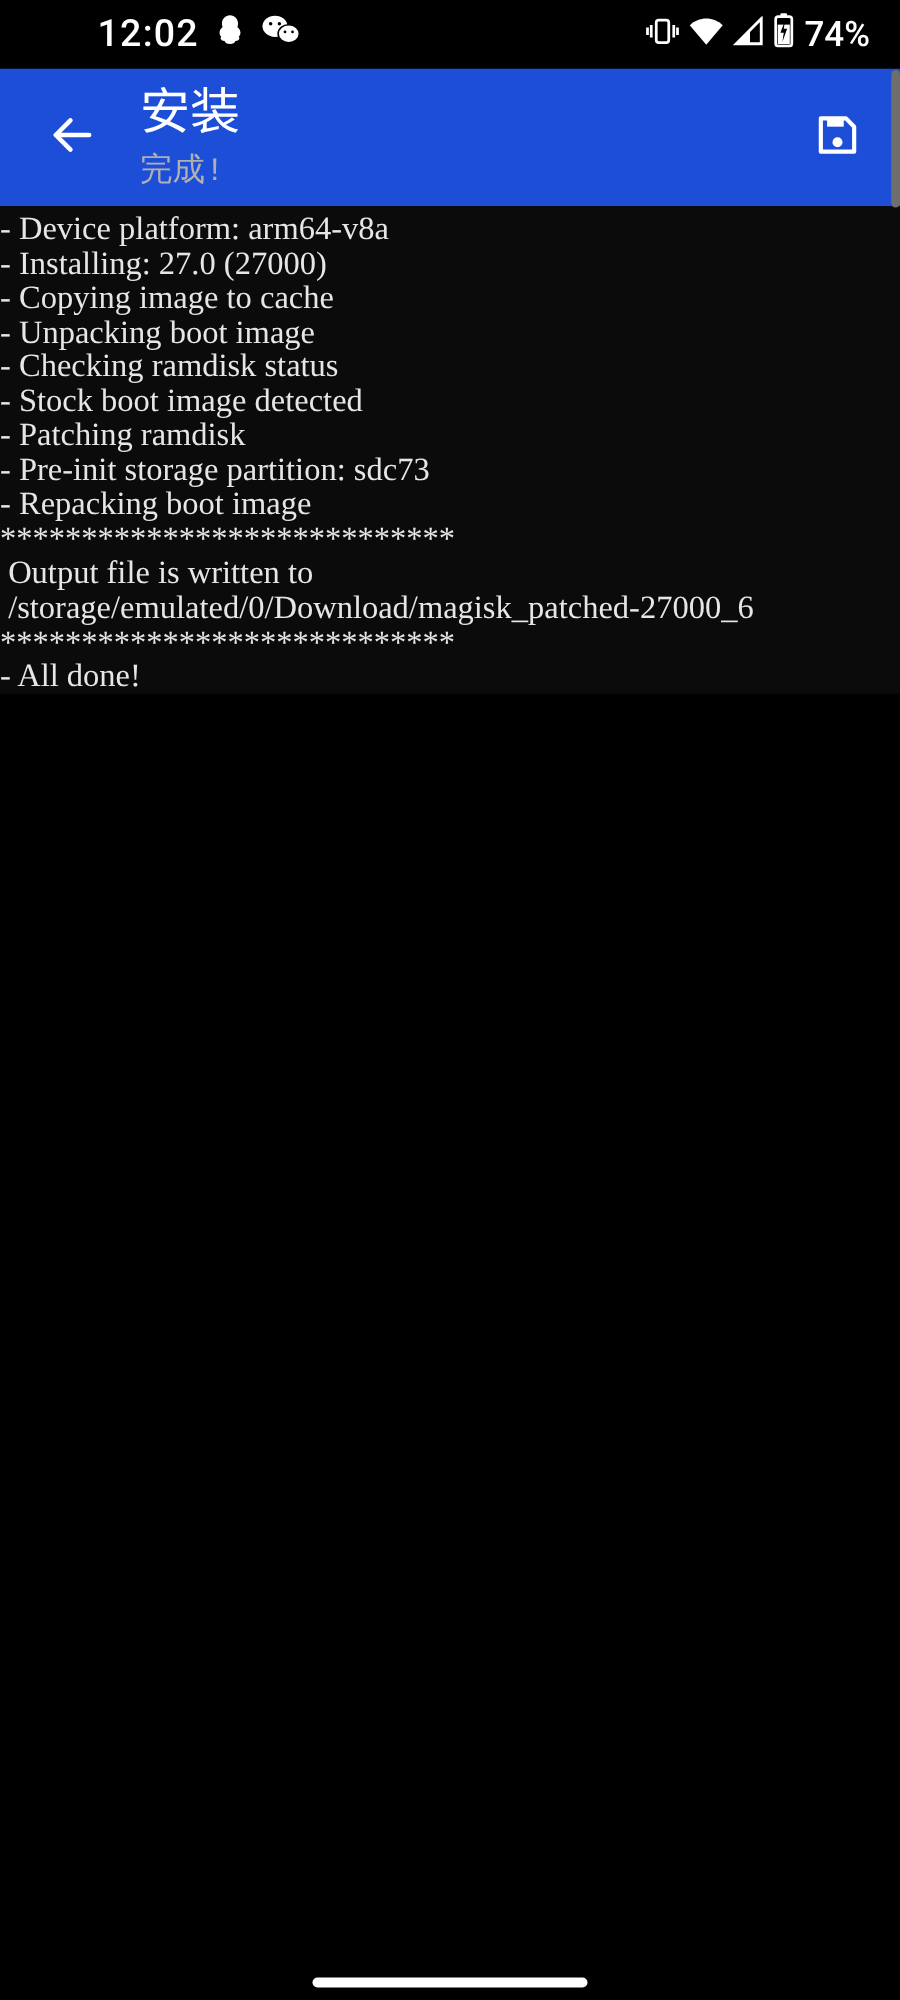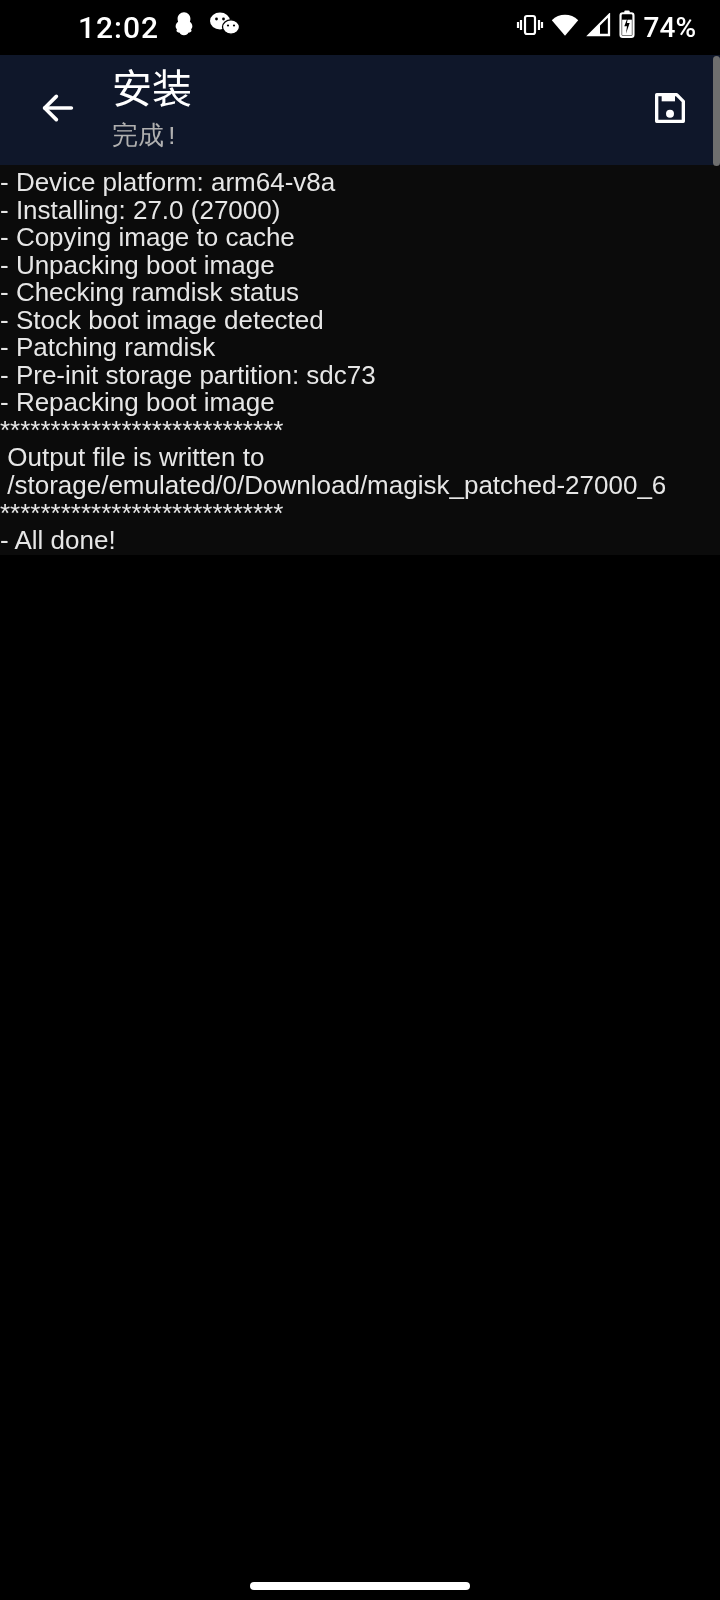--- a/index.html
+++ b/index.html
@@ -50,21 +50,21 @@
       gap: 6px;
     }
     .batt-text {
       font-size: 28px;
       font-weight: 500;
       margin-left: 2px;
     }
     
     .app-bar {
       height: 110px;
-      background: #0f172a;
+      background: #1d4ed8;
       display: flex;
       align-items: center;
       padding: 0 20px 0 28px;
     }
     .back-btn {
       width: 60px;
       height: 60px;
       display: flex;
       align-items: center;
       justify-content: center;
@@ -94,21 +94,21 @@
       height: 60px;
       display: flex;
       align-items: center;
       justify-content: center;
     }
     
     .log-area {
       width: 100%;
       background: #0b0b0b;
       padding: 4px 0 0 0;
-      font-family: Liberation Sans, sans-serif;
+      font-family: Liberation Serif, serif;
       font-size: 26px;
       line-height: 1.06;
       white-space: pre;
       overflow: hidden;
       color: #e6e6e6;
     }
     .log-line {
       white-space: pre;
     }
     

